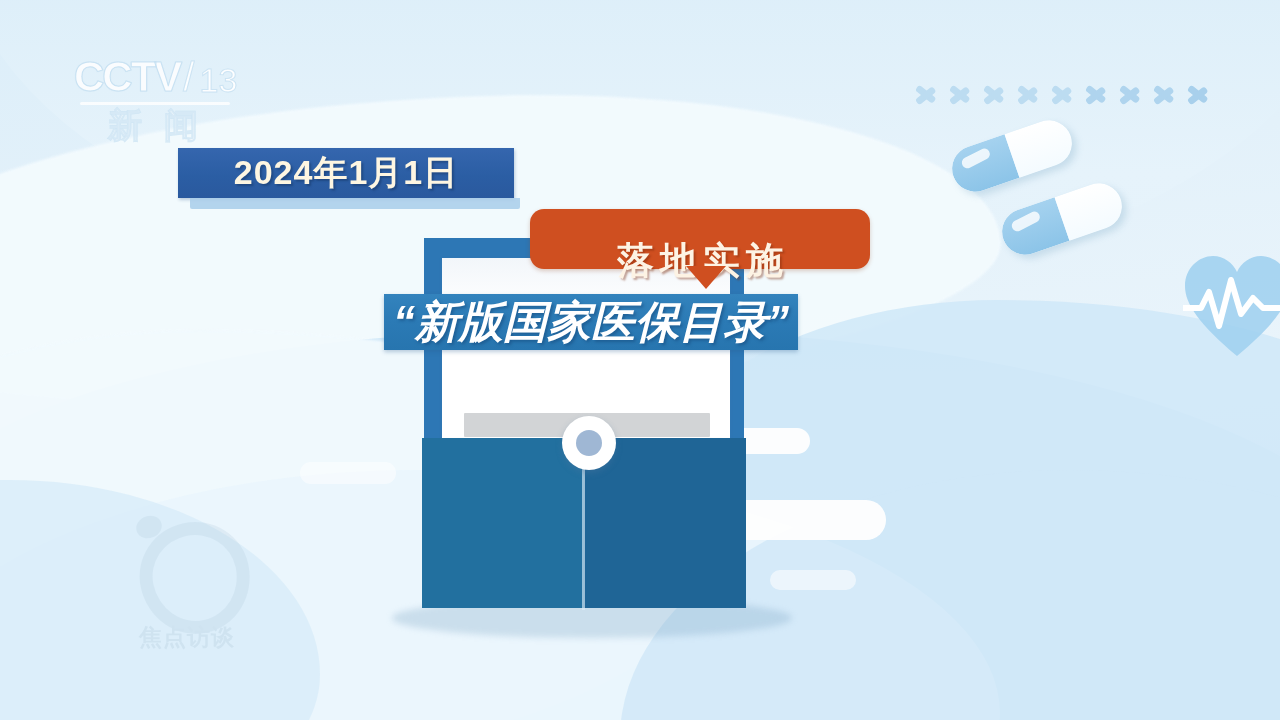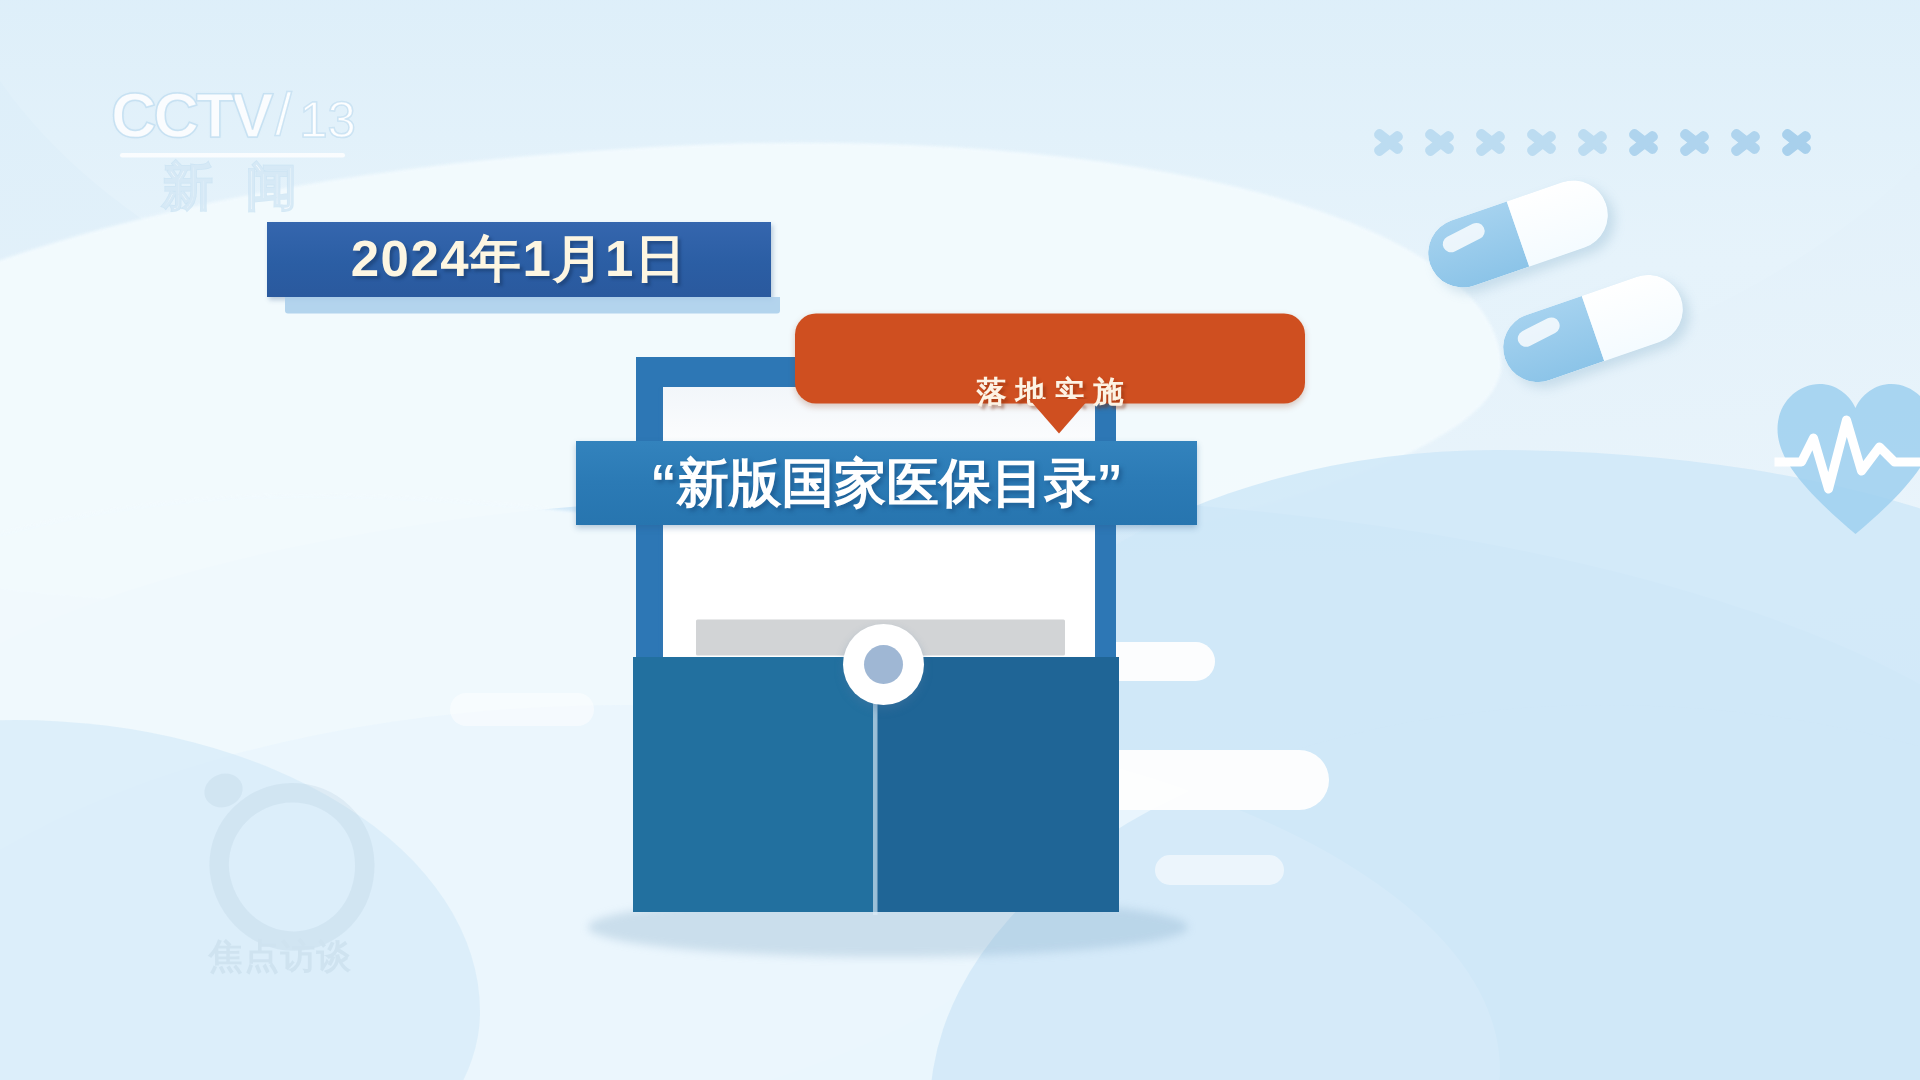--- a/index.html
+++ b/index.html
@@ -398,21 +398,21 @@
     left: 530px; top: 209px;
     width: 340px; height: 60px;
     background: #cf4f20;
     border-radius: 14px;
     display: flex;
     align-items: center;
     justify-content: center;
     box-shadow: 0 2px 4px rgba(140,60,20,0.25);
   }
   .badge-orange-text {
-    font-size: 20px;
+    font-size: 37px;
     font-weight: bold;
     color: #fdf3e4;
     letter-spacing: 6px;
     text-shadow: 2px 2px 2px rgba(120,40,10,0.4);
     white-space: nowrap;
     padding-left: 6px;
     margin-top: 44px;
   }
   .badge-tail {
     position: absolute;
@@ -428,26 +428,27 @@
     position: absolute;
     left: 384px; top: 294px;
     width: 414px; height: 56px;
     background: linear-gradient(180deg, #3383bd 0%, #2b7ab5 50%, #2775af 100%);
     display: flex;
     align-items: center;
     justify-content: center;
     box-shadow: 0 2px 4px rgba(40,90,140,0.3);
   }
   .title-banner-text {
-    font-size: 35px;
+    font-size: 44px;
     font-weight: bold;
     color: #ffffff;
     letter-spacing: 0px;
     white-space: nowrap;
     text-shadow: 2px 2px 3px rgba(20,70,120,0.5);
+    font-style: italic;
   }
 </style>
 </head>
 <body>
 
 <div id="stage">
 
   <div class="bg-base"></div>
   <div class="bg-topwash"></div>
   <div class="wave-white-1"></div>

